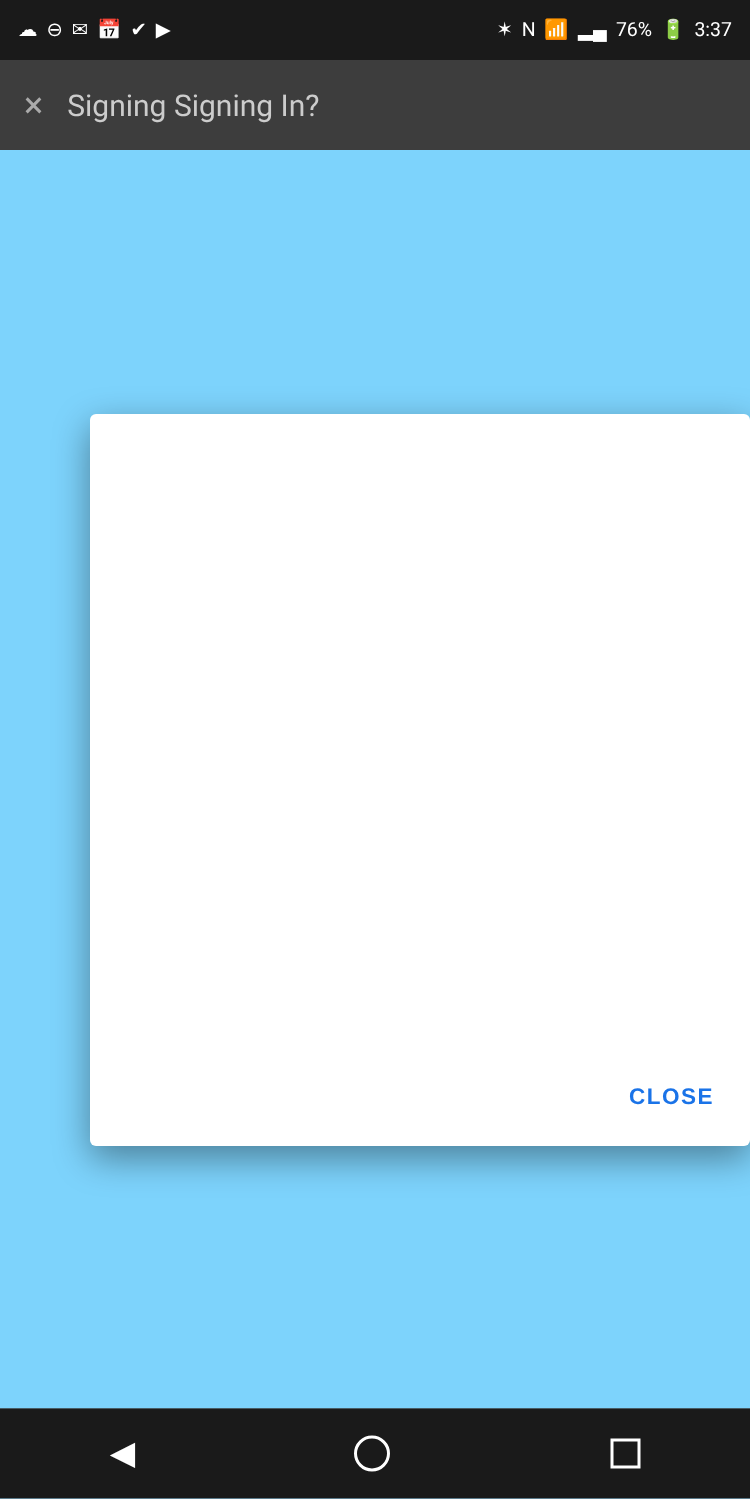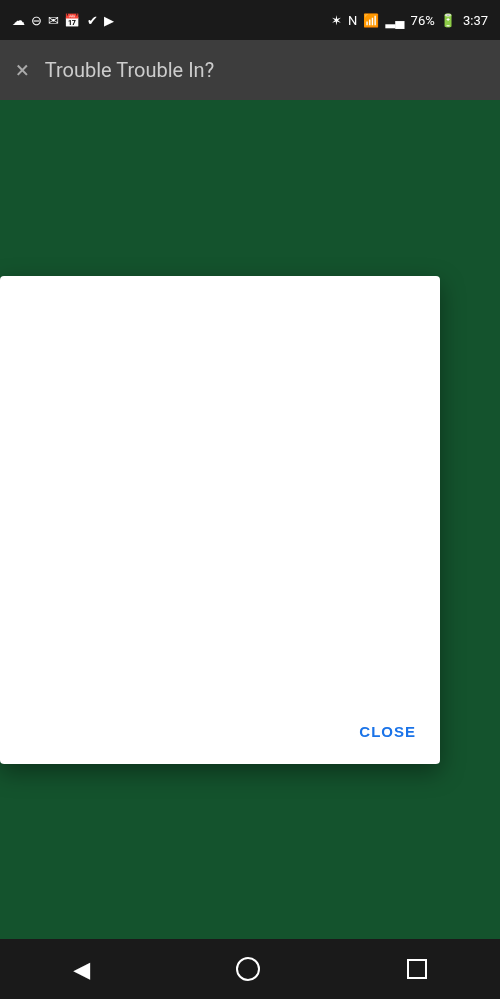--- a/index.html
+++ b/index.html
@@ -63,24 +63,24 @@
     .app-bar-title {
       color: #cccccc;
       font-size: 20px;
       font-weight: 400;
     }
 
     
     .content {
       width: 100%;
       height: calc(999px - 40px - 60px - 60px);
-      background: #14532d;
+      background: #7dd3fc;
       display: flex;
       align-items: center;
-      justify-content: flex-start;
+      justify-content: flex-end;
     }
 
     
     .dialog-card {
       width: 440px;
       height: 488px;
       background: #ffffff;
       border-radius: 4px;
       box-shadow: 0 8px 24px rgba(0,0,0,0.4);
       position: relative;
@@ -167,21 +167,21 @@
     <span class="status-icon">📶</span>
     <span class="status-icon">▂▄</span>
     <span class="status-icon">76%</span>
     <span class="status-icon">🔋</span>
     <span class="status-icon">3:37</span>
   </div>
 </div>
 
 <div class="app-bar">
   <span class="close-x">×</span>
-  <span class="app-bar-title">Trouble Trouble In?</span>
+  <span class="app-bar-title">Signing Signing In?</span>
 </div>
 
 <div class="content">
   <div class="dialog-card">
     <div class="dialog-body"></div>
     <div class="dialog-actions">
       <button class="close-button">CLOSE</button>
     </div>
   </div>
 </div>

